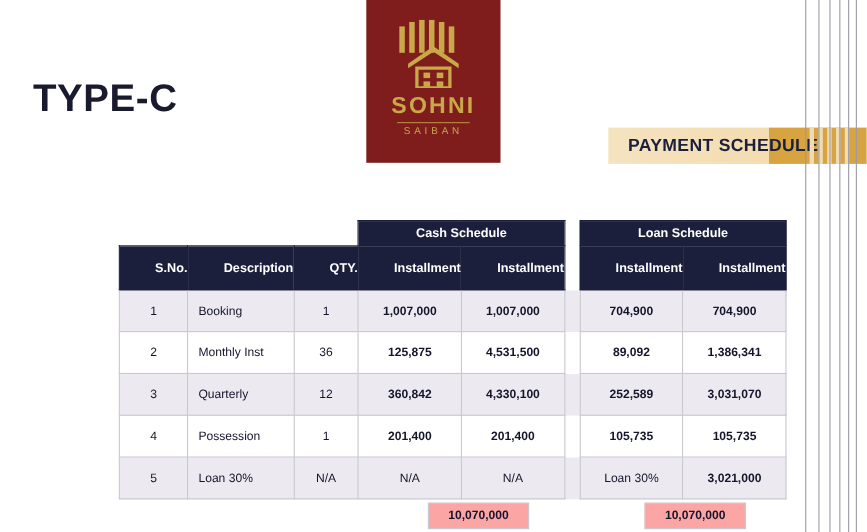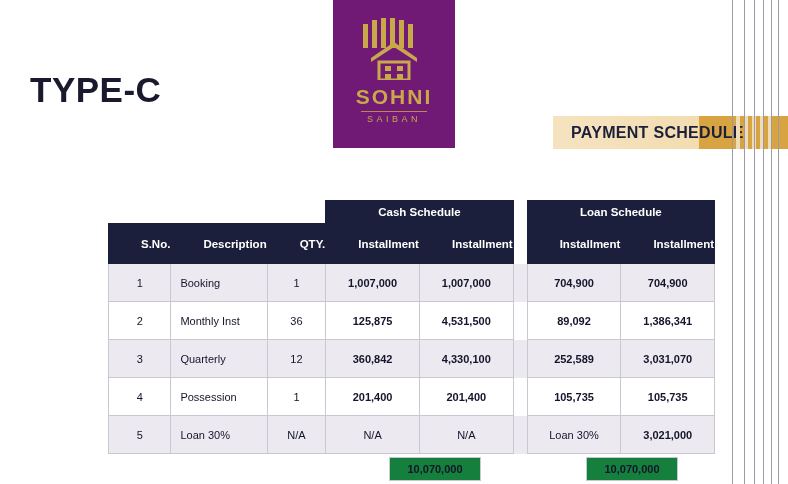--- a/index.html
+++ b/index.html
@@ -28,21 +28,21 @@
     color: #1a1a2e;
   }
 
   
   .logo-box {
     position: absolute;
     left: 333px;
     top: 0px;
     width: 122px;
     height: 148px;
-    background: #701a75;
+    background: #7f1d1d;
     display: flex;
     flex-direction: column;
     align-items: center;
     justify-content: flex-start;
   }
   .logo-mark {
     margin-top: 18px;
     width: 74px;
     height: 62px;
   }
@@ -188,21 +188,21 @@
     top: 457px;
     width: 570px;
     height: 24px;
   }
   .total-box {
     position: absolute;
     top: 0;
     height: 24px;
     width: 92px;
     border: 1px solid #c8c8d0;
-    background: #15803d;
+    background: #fca5a5;
     font-size: 11px;
     font-weight: bold;
     color: #14142b;
     display: flex;
     align-items: center;
     justify-content: center;
   }
   .total-cash { left: 281px; }
   .total-loan { left: 478px; }
 </style>

